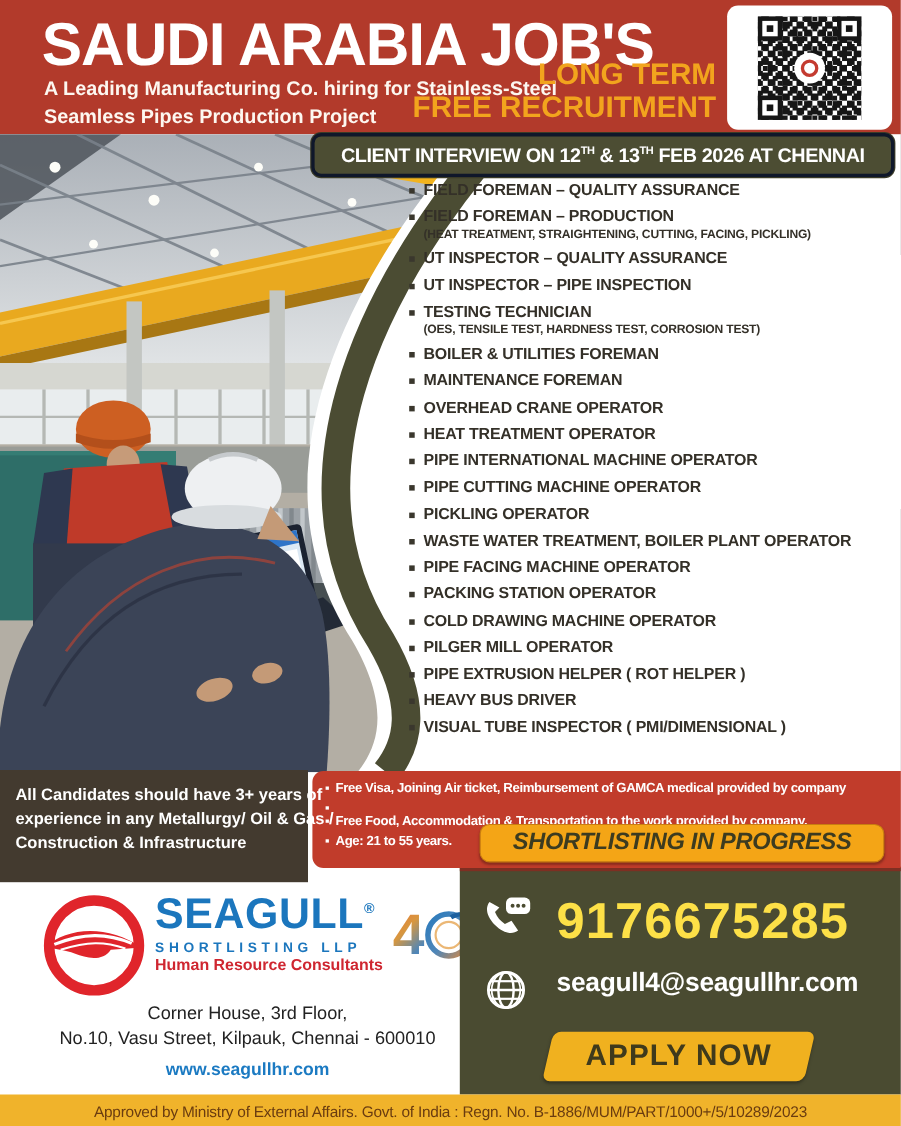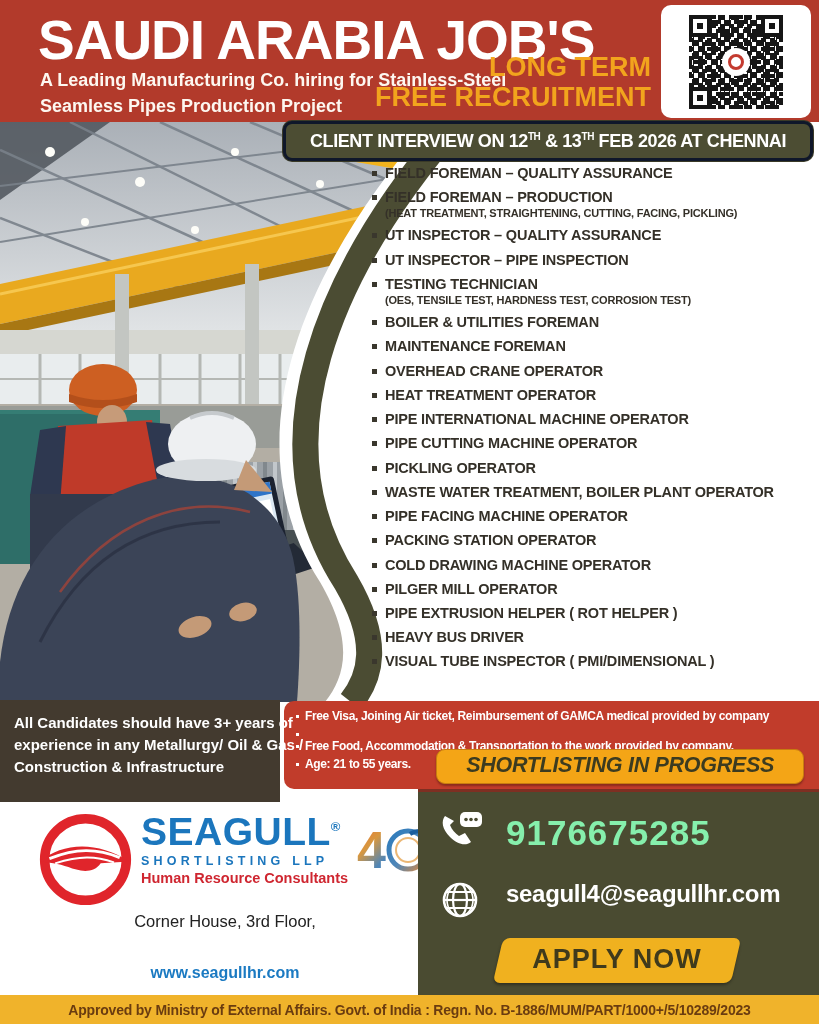--- a/index.html
+++ b/index.html
@@ -75,31 +75,31 @@
      background:linear-gradient(135deg,#e2803a 15%,#d8973f 40%,#4f86b8 80%);
      -webkit-background-clip:text;background-clip:text;color:transparent;}
   .forty-ring{margin-left:-4px;}
   .addr{position:absolute;left:0;top:108px;width:418px;text-align:center;color:#222;font-size:16.5px;line-height:1.4;}
   .website{position:absolute;left:0;top:162px;width:418px;text-align:center;color:#1b7ac2;font-size:16px;font-weight:bold;}
 
   
   .contact{position:absolute;left:418px;top:788px;width:401px;height:207px;background:#4a4b31;z-index:5;
            border-top:4px solid #7e2f22;box-sizing:border-box;}
   .phone-row{position:absolute;left:20px;top:18px;display:flex;align-items:center;}
-  .phone-number{margin-left:22px;font-size:35px;font-weight:bold;color:#86efac;letter-spacing:1px;}
+  .phone-number{margin-left:22px;font-size:46px;font-weight:bold;color:#fde047;letter-spacing:1px;}
   .email-row{position:absolute;left:22px;top:88px;display:flex;}
   .email-text{margin-left:26px;font-size:24px;font-weight:bold;color:#fff;letter-spacing:-0.3px;}
   .apply-btn{position:absolute;left:80px;top:146px;background:#f0b11f;border-radius:7px;padding:6px 34px 8px;
              transform:skewX(-13deg);box-shadow:0 2px 3px rgba(0,0,0,.35);}
   .apply-btn span{display:block;transform:skewX(13deg);font-size:27px;font-weight:bold;color:#3f3a1c;letter-spacing:1px;}
 
   
   .footer{position:absolute;left:0;top:995px;width:819px;height:29px;background:#f0b32b;z-index:8;
           display:flex;align-items:center;justify-content:center;}
-  .footer-text{font-size:14px;font-weight:bold;color:#6a3c10;letter-spacing:-0.2px;white-space:nowrap;}
+  .footer-text{font-size:14px;font-weight:normal;color:#6a3c10;letter-spacing:-0.2px;white-space:nowrap;}
 </style>
 </head>
 <body>
 
 <div class="poster">
 
   <div class="header">
     <div class="header-title">SAUDI ARABIA JOB'S</div>
     <div class="header-sub1">A Leading Manufacturing Co. hiring for Stainless-Steel</div>
     <div class="header-sub2">Seamless Pipes Production Project</div>
@@ -476,20 +476,21 @@
           </defs>
           <circle cx="26" cy="26" r="19" fill="none" stroke="url(#g40)" stroke-width="5"></circle>
           <circle cx="26" cy="26" r="12" fill="none" stroke="#e2993a" stroke-width="2" opacity="0.7"></circle>
           <polygon points="40,6 52,10 42,17" fill="#1b5f9e"></polygon>
           <path d="M28,10 C34,6 42,6 46,10" fill="none" stroke="#1b5f9e" stroke-width="4"></path>
         </svg>
       </div>
     </div>
     <div class="addr">
       <div>Corner House, 3rd Floor,</div>
+      <div>No.10, Vasu Street, Kilpauk, Chennai - 600010</div>
     </div>
     <div class="website">www.seagullhr.com</div>
   </div>
 
   <div class="contact">
     <div class="phone-row">
       <svg width="46" height="46" viewBox="0 0 46 46">
         <path d="M7,6 C3,11 4,19 12,27 C20,35 28,36 33,32 L27,23 L21,26 C17,23 14,20 12,15 L16,11 Z" fill="#ffffff"></path>
         <rect x="22" y="2" width="22" height="15" rx="5" fill="#ffffff"></rect>
         <circle cx="28" cy="9.5" r="1.8" fill="#4a4b31"></circle>

